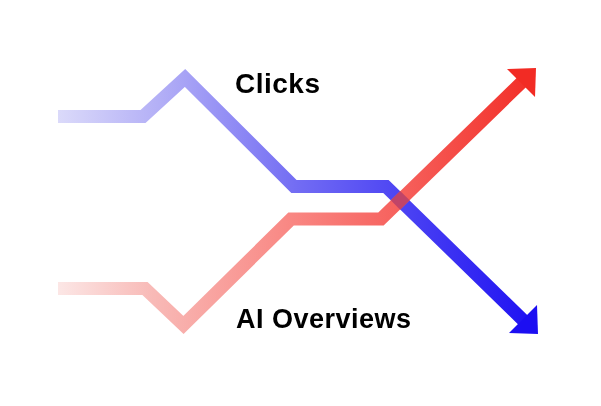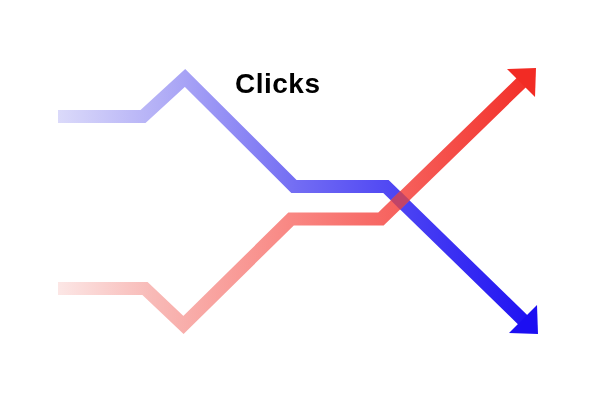--- a/index.html
+++ b/index.html
@@ -60,14 +60,15 @@
     <polygon points="538,334 537,305 509,333" fill="#1c0ef2"></polygon>
 
     <path d="M 58 288.5 L 145 288.5 L 183.5 325 L 291 219 L 381 219 L 524 80" fill="none" stroke="url(#redGrad)" stroke-width="13" stroke-linejoin="miter" stroke-linecap="butt"></path>
     <polygon points="536,68 535,97 507,69" fill="#f22b24"></polygon>
 
     <polygon points="390.8,200.3 400.2,190.9 409.6,200.3 400.2,209.7" fill="#c04468"></polygon>
   </svg>
 
   <div class="label label-clicks">Clicks</div>
 
+  <div class="label label-aio">AI Overviews</div>
 
 </div>
 
 </body></html>

